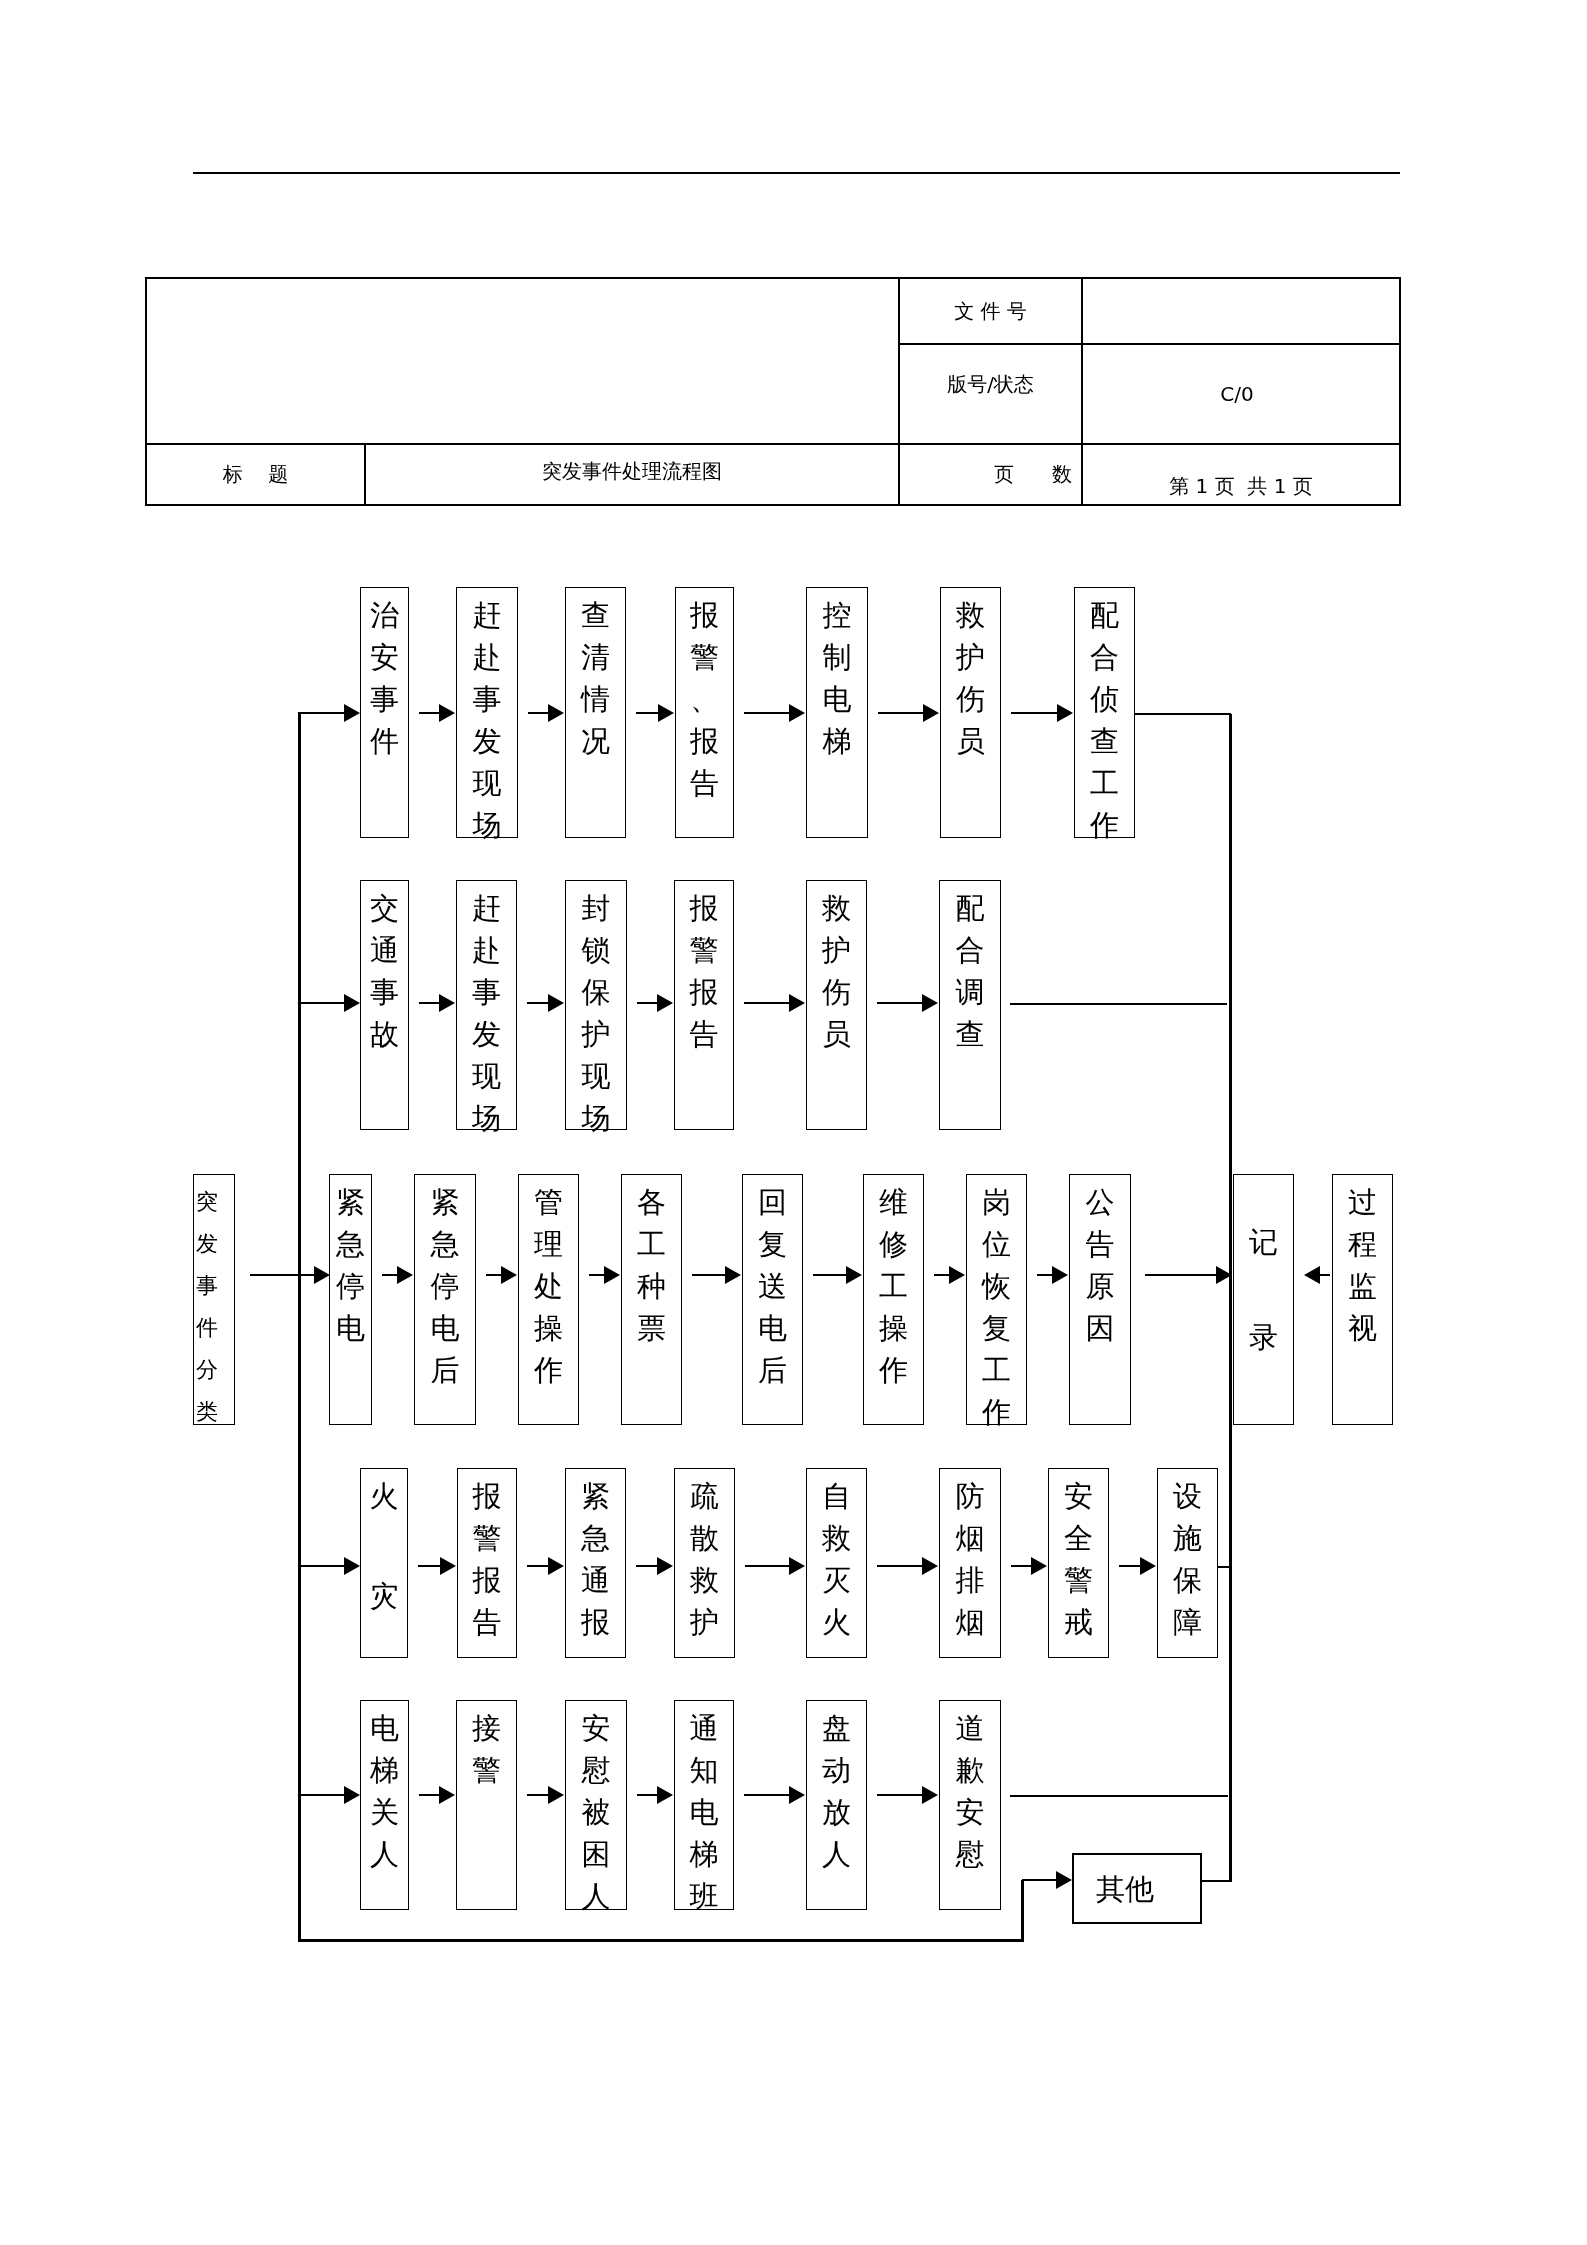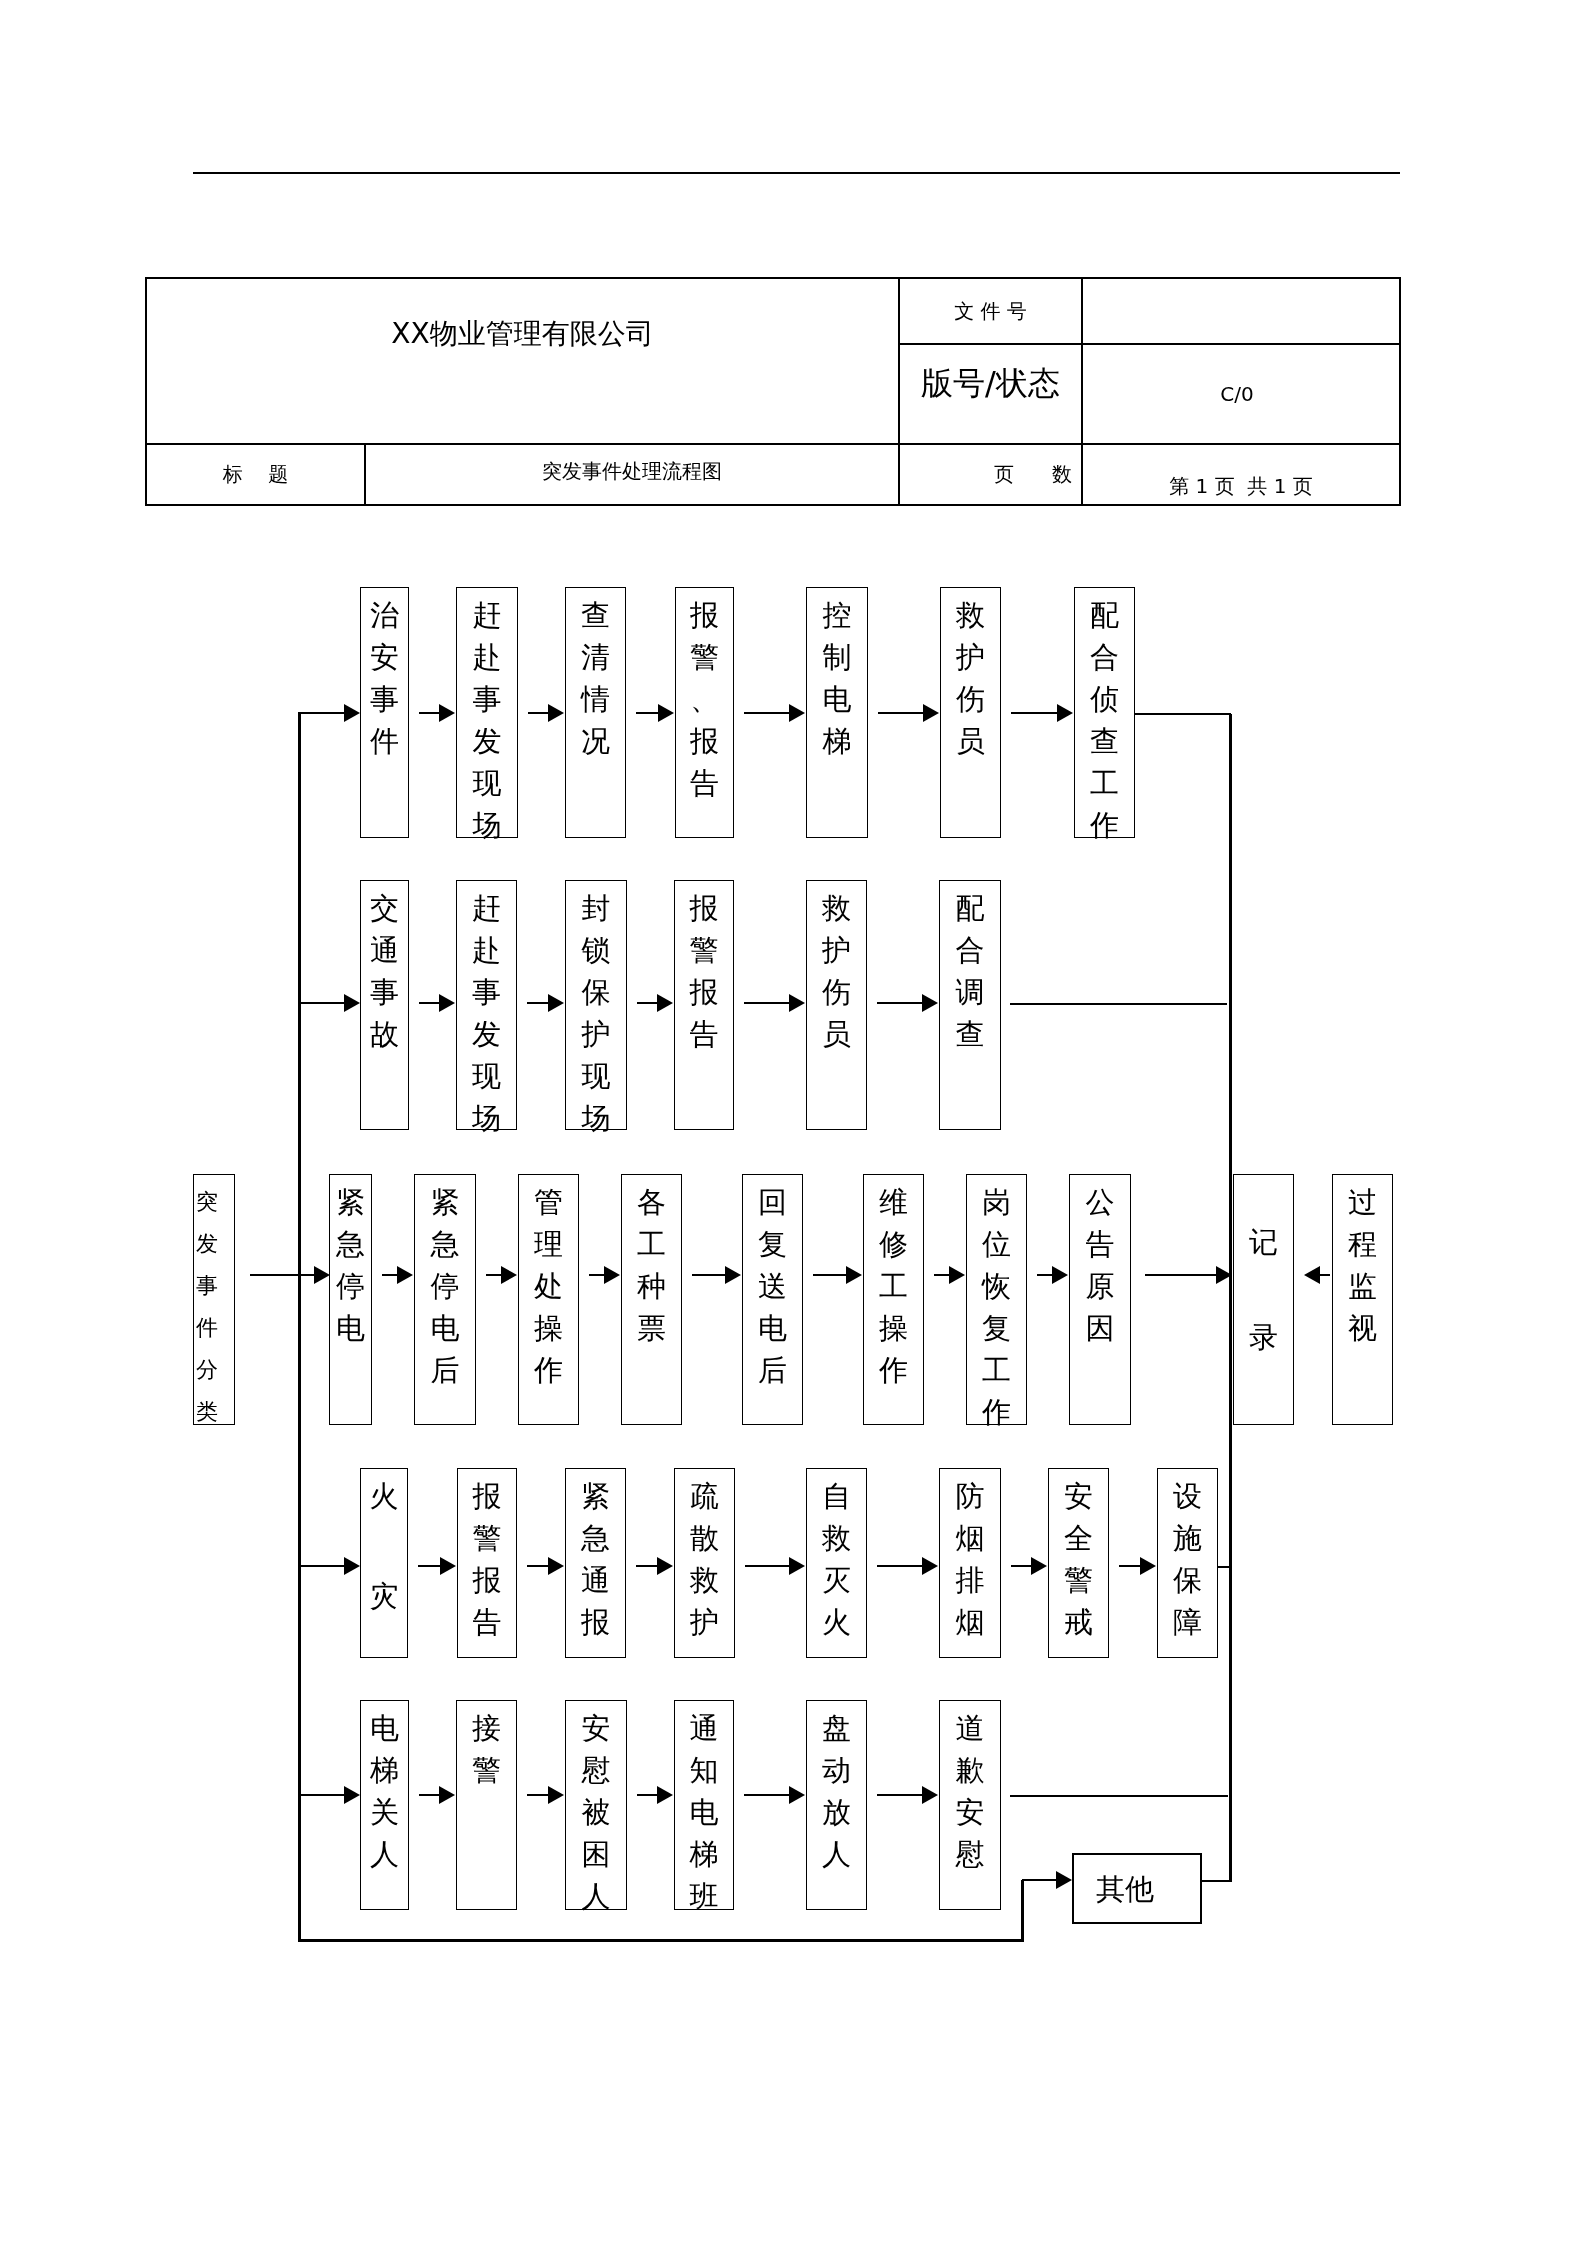--- a/index.html
+++ b/index.html
@@ -33,24 +33,23 @@
 
 <div class="top-rule"></div>
 
 <div class="header-table">
   <div class="vline" style="left:217px; top:166px; height:61px;"></div>
   <div class="vline" style="left:751px; top:0; height:227px;"></div>
   <div class="vline" style="left:934px; top:0; height:227px;"></div>
   <div class="hline" style="left:751px; top:64px; width:503px;"></div>
   <div class="hline" style="left:0; top:164px; width:1252px;"></div>
 
-  <div class="cell" style="left:0; top:0; width:751px; height:90px; padding-top:20px; font-size:28px;">XX物业管理有限公司</div>
   <div class="cell" style="left:753px; top:0; width:181px; height:64px;">文 件 号</div>
   <div class="cell" style="left:936px; top:0; width:316px; height:64px;"></div>
-  <div class="cell" style="left:753px; top:66px; width:181px; height:78px; font-size:32px;">版号/状态</div>
+  <div class="cell" style="left:753px; top:66px; width:181px; height:78px; font-size:20px;">版号/状态</div>
   <div class="cell" style="left:936px; top:66px; width:308px; height:98px; font-size:20px;text-align:right;">C/0</div>
   <div class="cell" style="left:0; top:166px; width:217px; height:59px; white-space:pre;">标    题</div>
   <div class="cell" style="left:219px; top:166px; width:532px; height:52px;">突发事件处理流程图</div>
   <div class="cell" style="left:783px; top:166px; width:206px; height:59px; white-space:pre;">页      数</div>
   <div class="cell" style="left:936px; top:166px; width:316px; height:59px; white-space:pre;margin-top:12px;">第 1 页  共 1 页</div>
 </div>
 
 <div class="flow" id="flow">
     <div class="box small spaced" style="left:193px;top:1174px;width:42px;height:251px;">
       <span class="ch">突</span>

